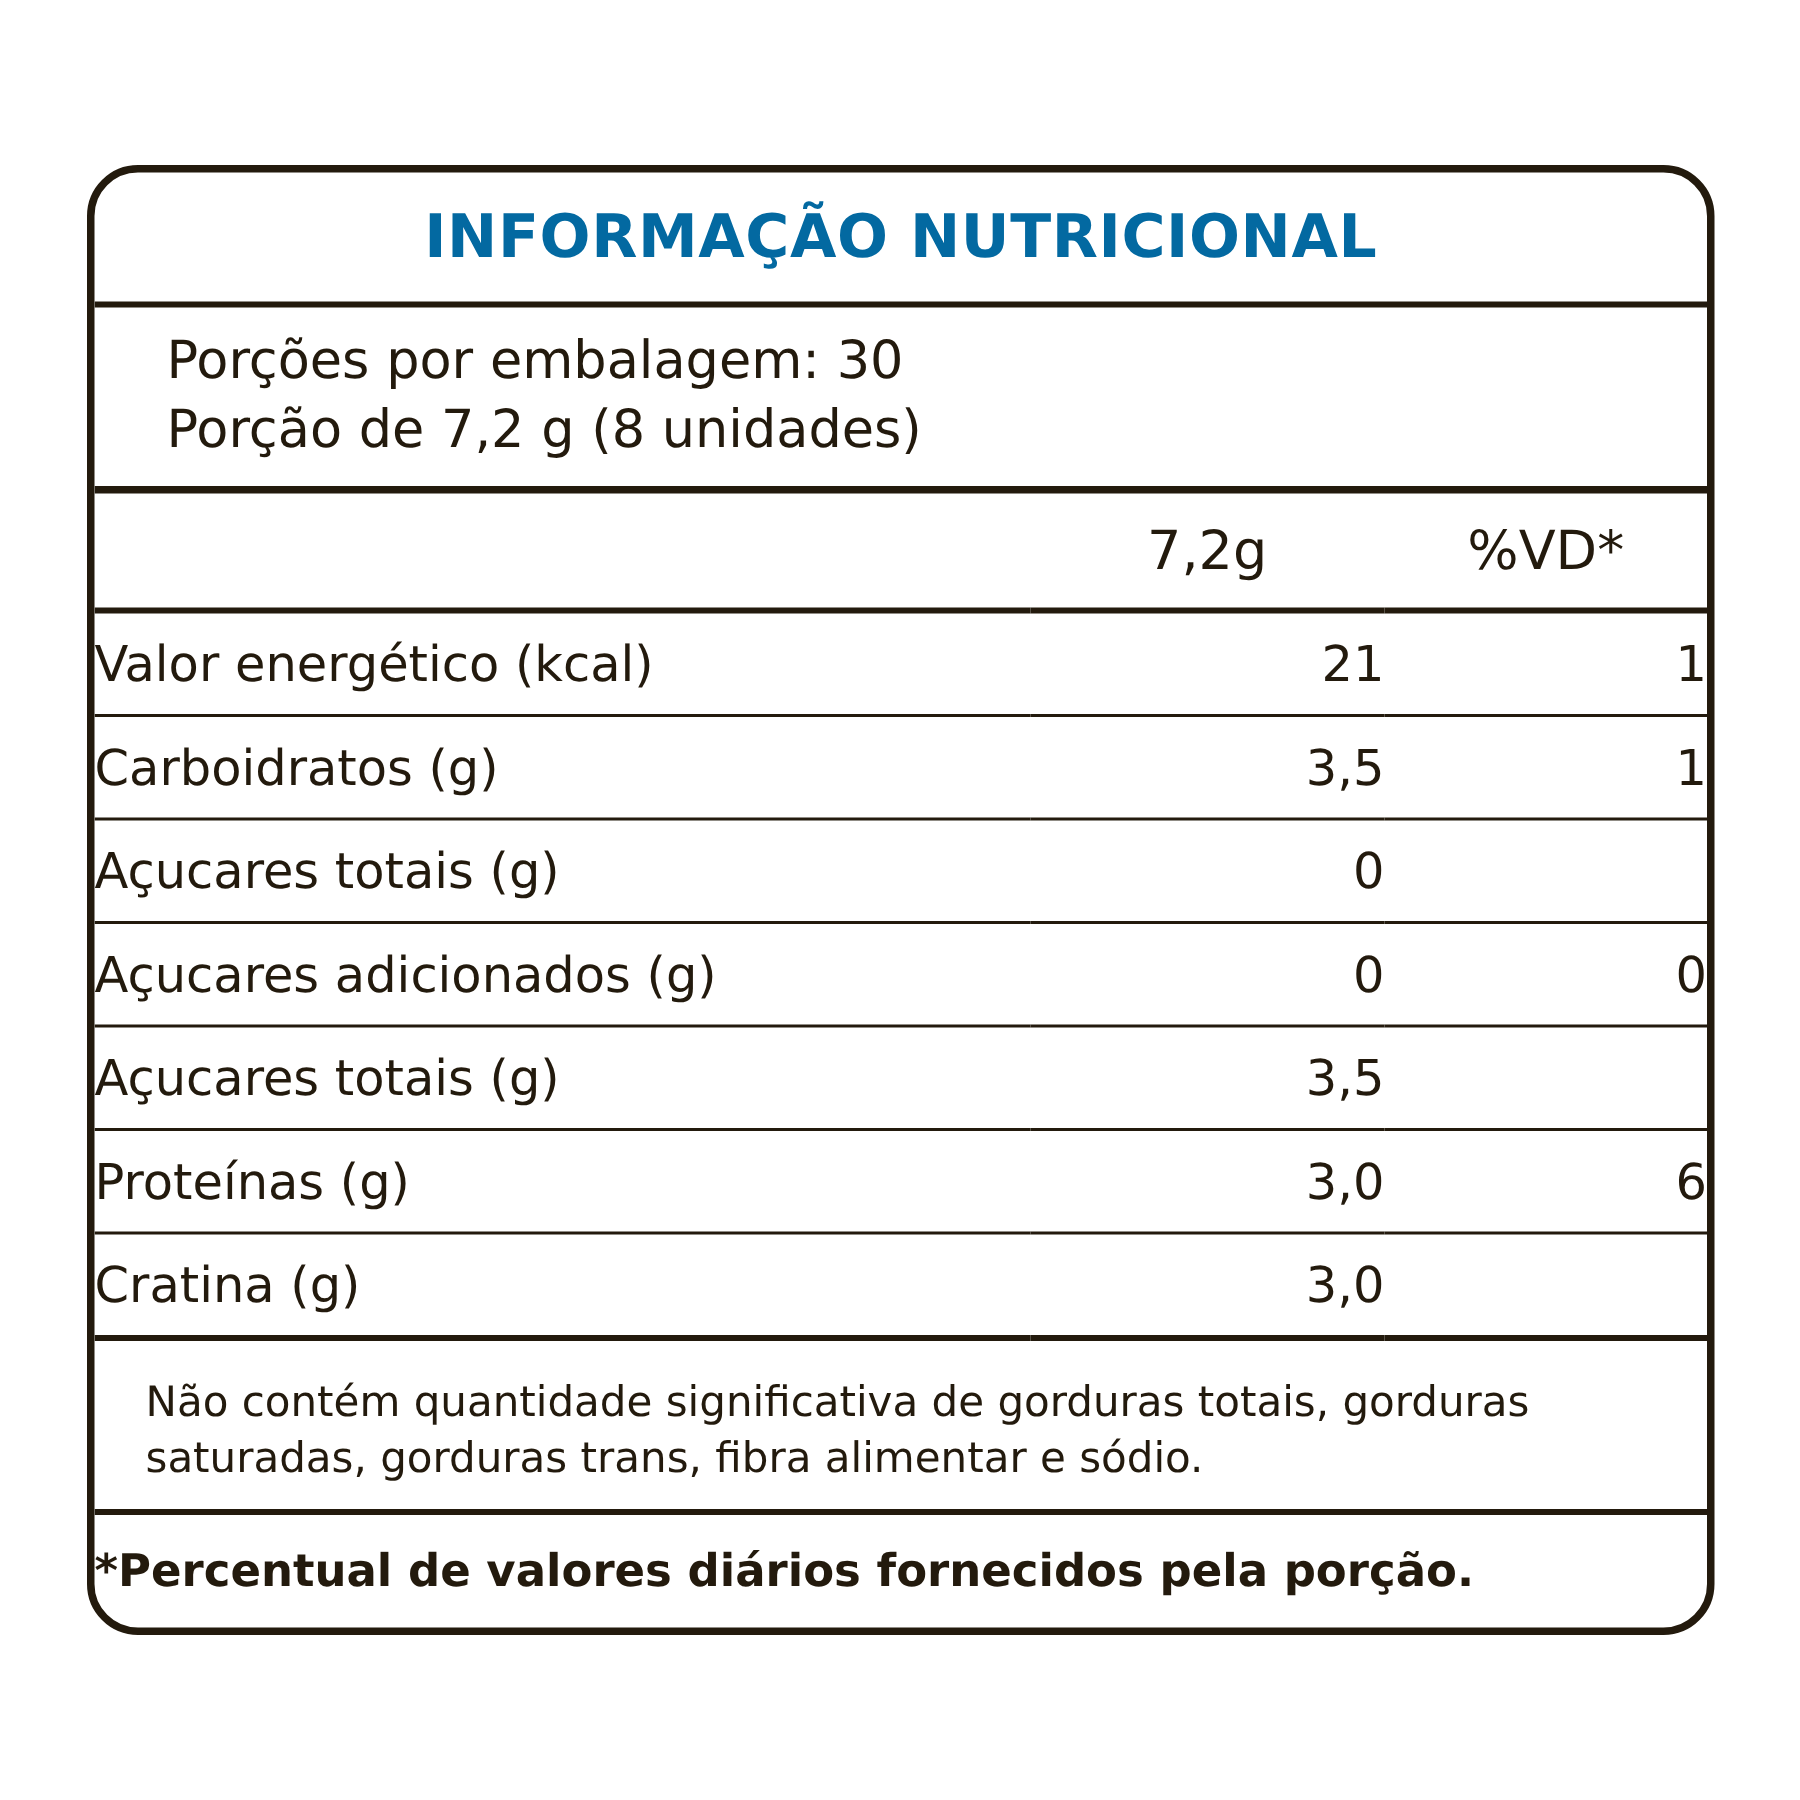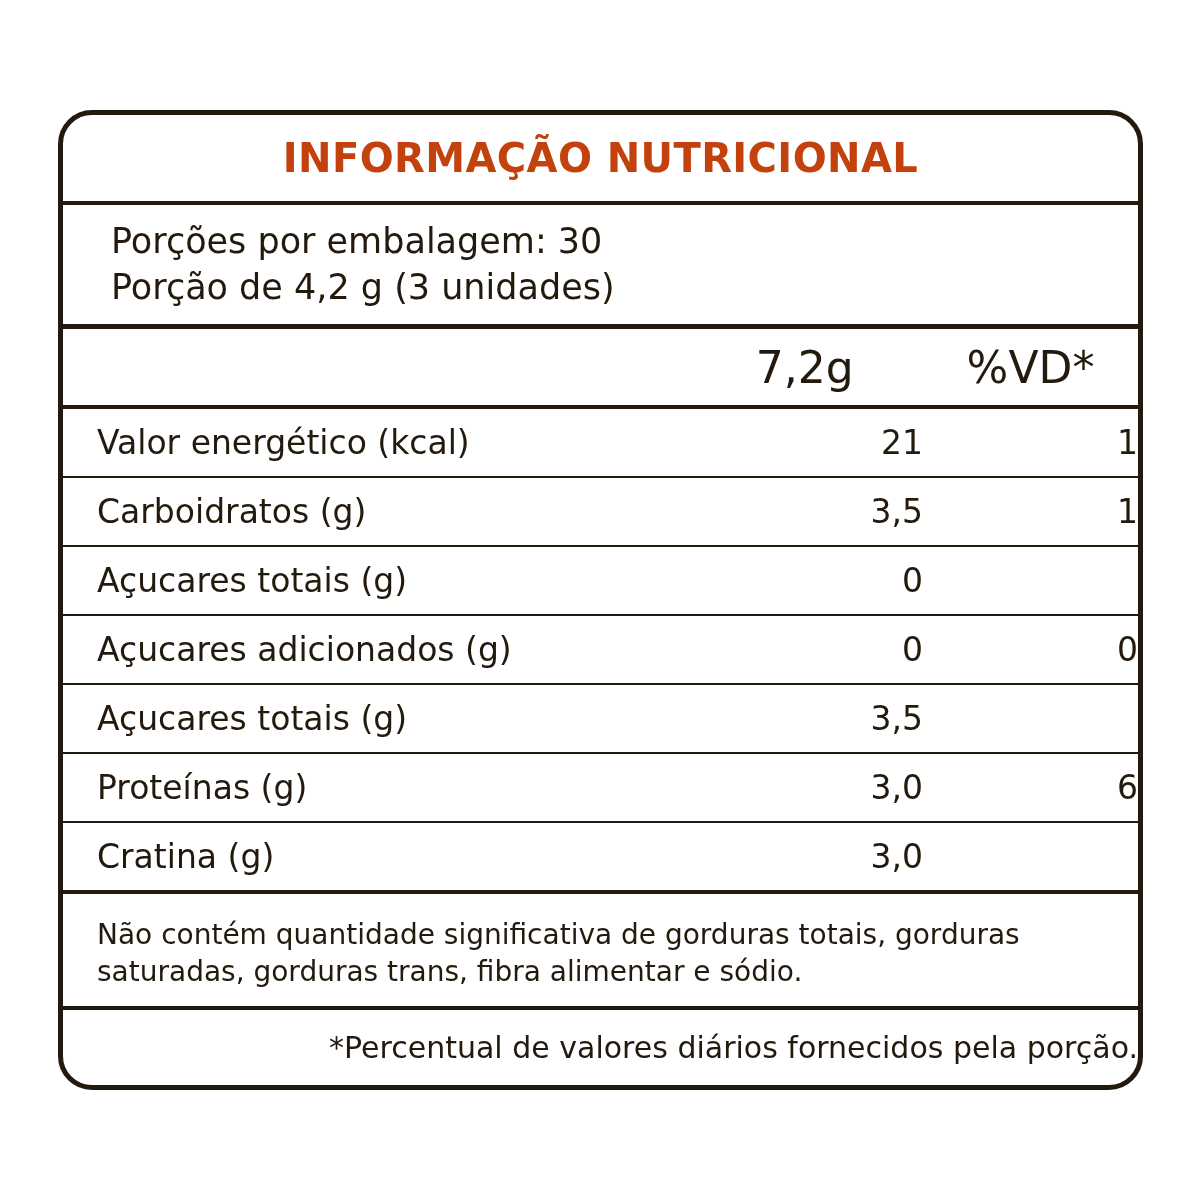--- a/index.html
+++ b/index.html
@@ -40,21 +40,21 @@
     height: 86px;
     display: flex;
     align-items: center;
     justify-content: center;
     border-bottom: 4px solid #231a0d;
   }
   .title {
     font-size: 40px;
     font-weight: 700;
     letter-spacing: 0.4px;
-    color: #c2410c;
+    color: #0369a1;
     text-align: center;
     white-space: nowrap;
   }
 
   
   .servings {
     padding: 14px 0 14px 48px;
     border-bottom: 5px solid #231a0d;
   }
   .servings div {
@@ -76,36 +76,35 @@
 
   table.nutri th, table.nutri td {
     padding: 0;
     font-weight: 400;
     color: #231a0d;
   }
 
   .hdr-row th {
     height: 76px;
     vertical-align: middle;
-    font-size: 44px;
+    font-size: 36px;
     font-weight: 700;
     text-align: center;
     border-bottom: 4px solid #231a0d;
   }
   .hdr-row th.c-label-h { border-bottom: 4px solid #231a0d; }
 
   .data-row td {
     height: 67px;
     vertical-align: middle;
     font-size: 33px;
     border-bottom: 2px solid #231a0d;
   }
   .data-row td.lbl {
     text-align: left;
-    padding-left: 34px;
     white-space: nowrap;
   }
   .data-row td.val, .data-row td.dv {
     text-align: right;
   }
   .data-row.last td {
     border-bottom: 4px solid #231a0d;
   }
 
   
@@ -118,42 +117,43 @@
     font-size: 28px;
     line-height: 1.33;
     color: #231a0d;
   }
 
   
   .footnote {
     height: 74px;
     display: flex;
     align-items: center;
-    justify-content: flex-end;
+    justify-content: flex-start;
+    font-weight: bold;
   }
   .footnote span {
     font-size: 30px;
     color: #231a0d;
     text-align: center;
     white-space: nowrap;
   }
 </style>
 </head>
 <body>
 
 <div class="page">
   <div class="panel">
 
     <div class="title-row">
       <div class="title">INFORMAÇÃO NUTRICIONAL</div>
     </div>
 
     <div class="servings">
       <div>Porções por embalagem: 30</div>
-      <div>Porção de 4,2 g (3 unidades)</div>
+      <div>Porção de 7,2 g (8 unidades)</div>
     </div>
 
     <table class="nutri">
       <colgroup>
         <col class="c-label">
         <col class="c-amount">
         <col class="c-dv">
       </colgroup>
       <thead>
         <tr class="hdr-row">

